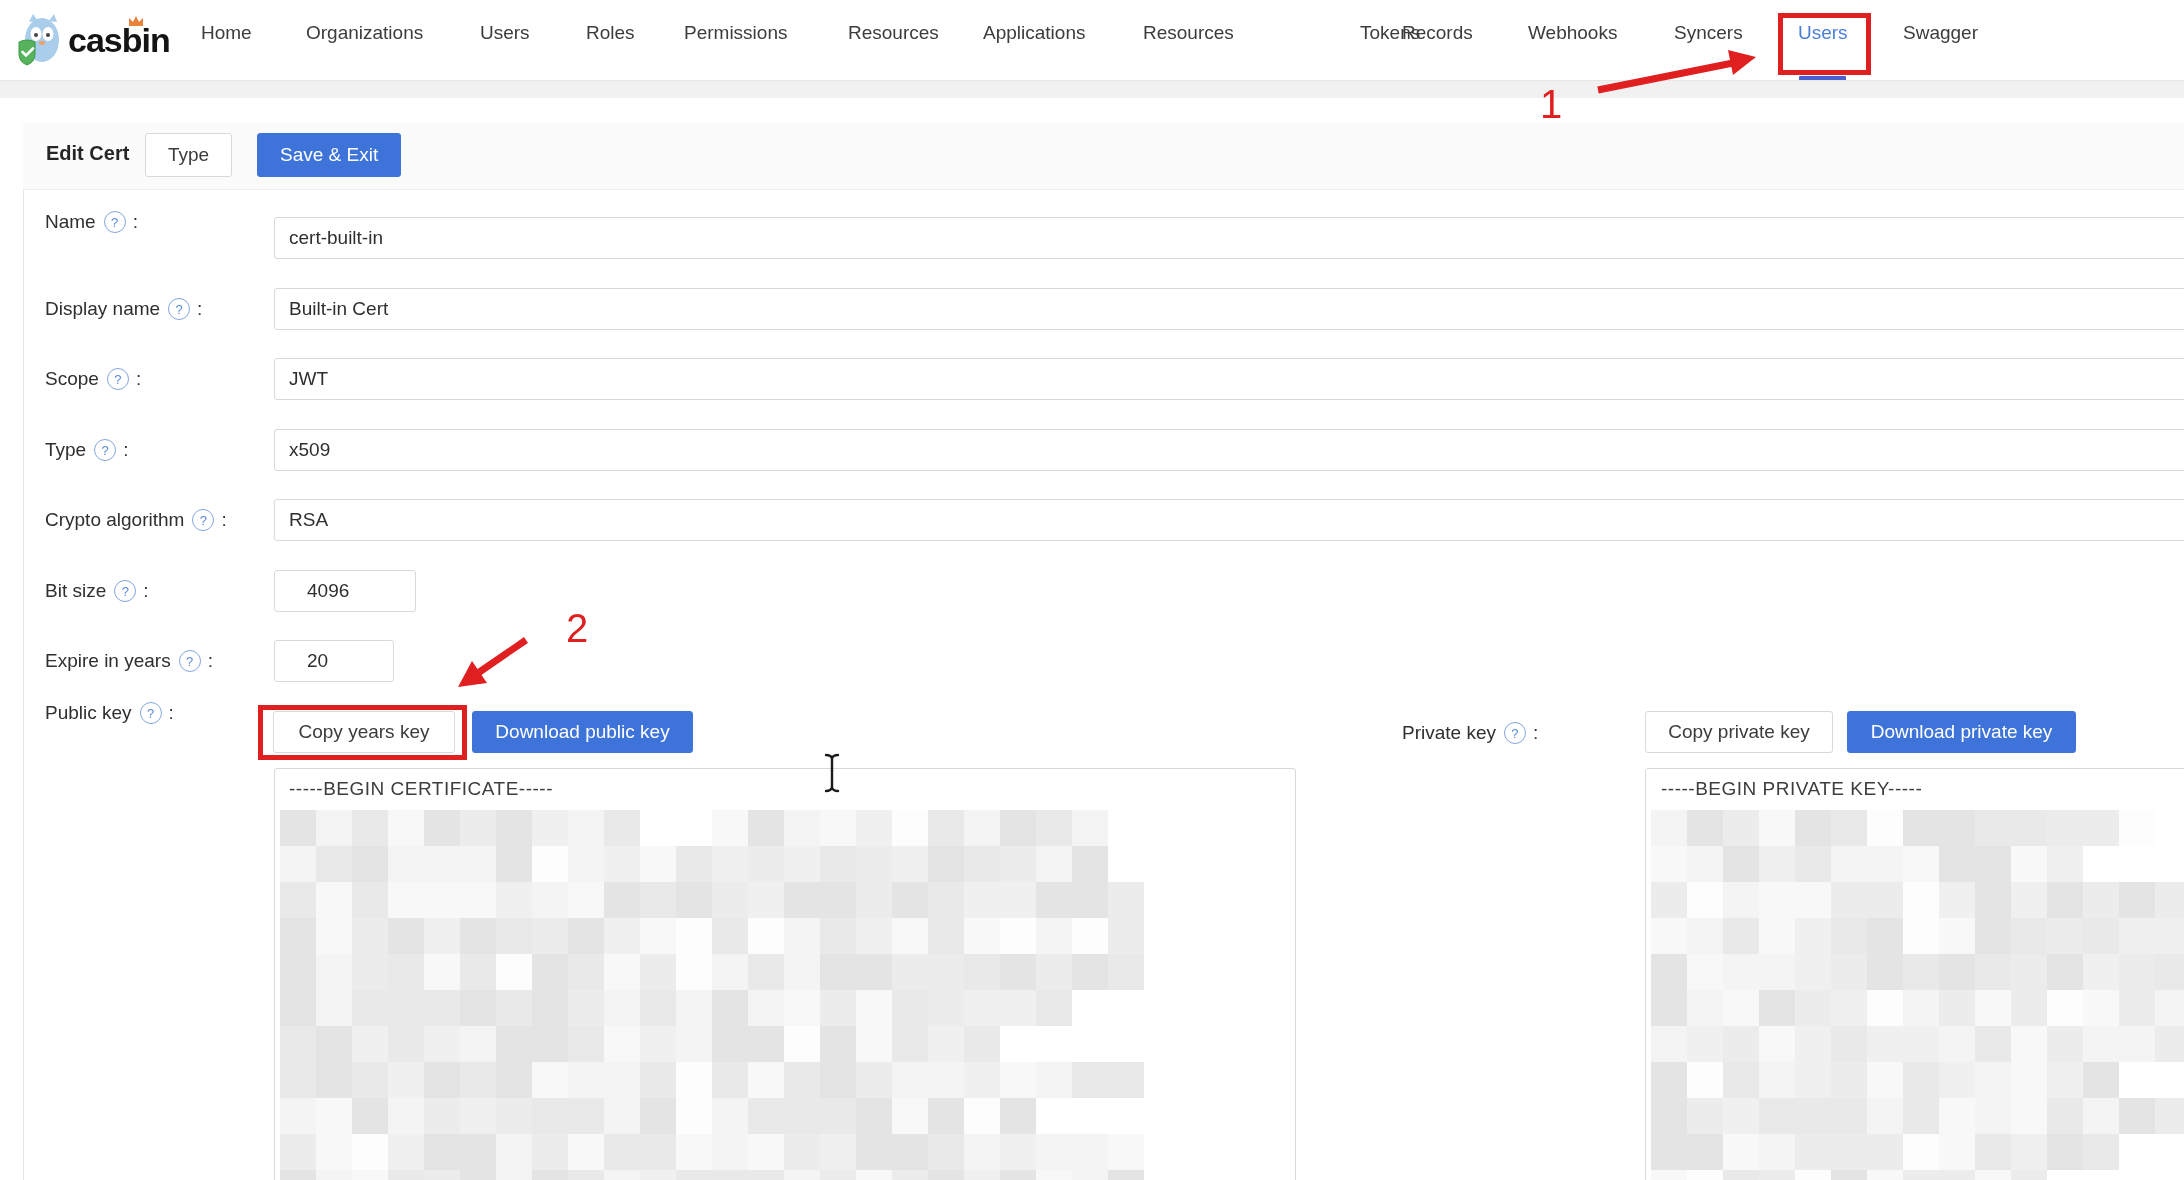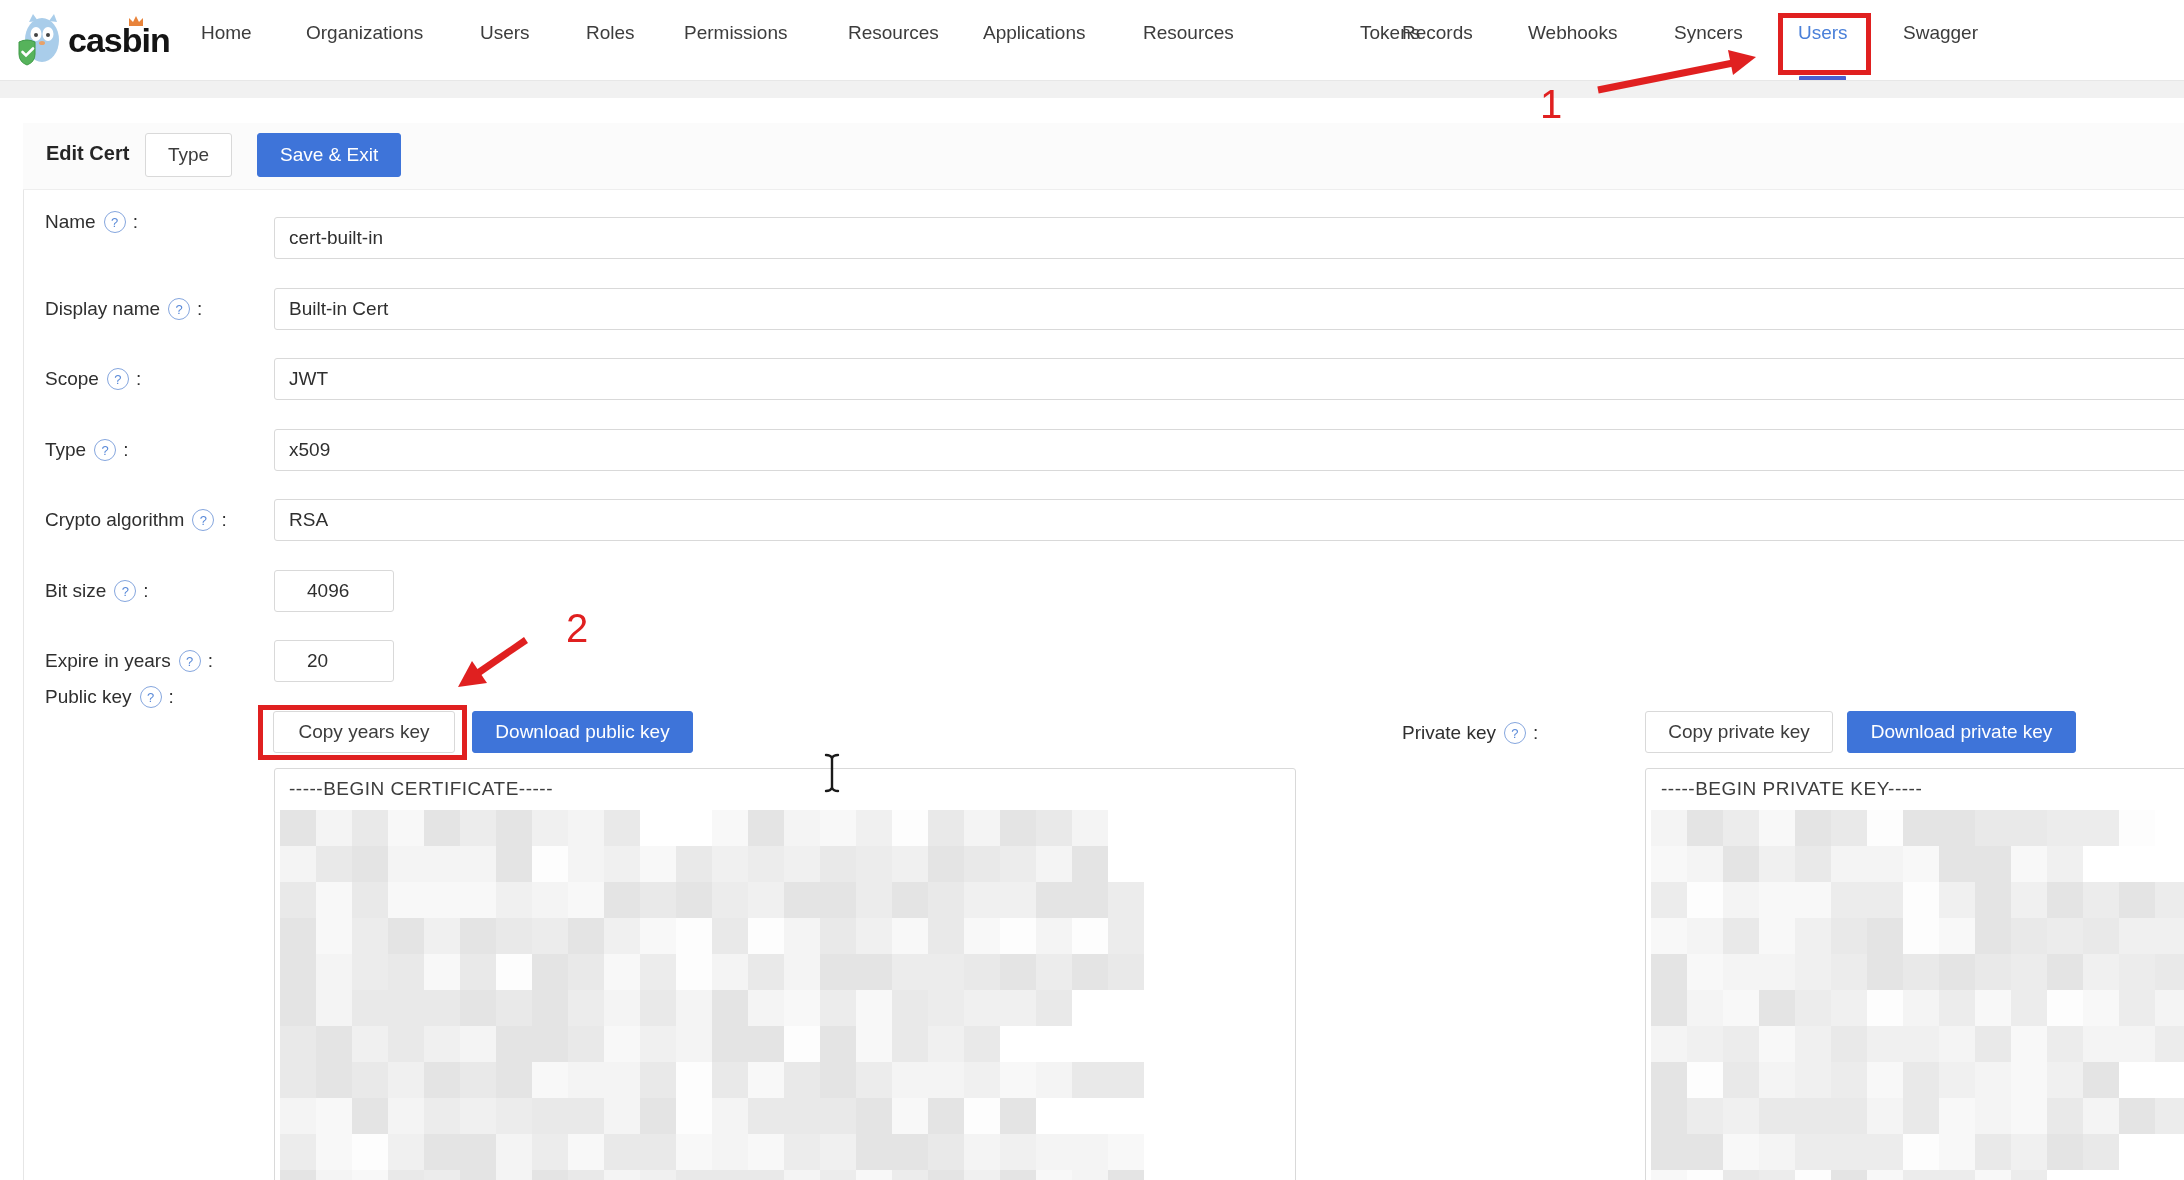--- a/index.html
+++ b/index.html
@@ -127,30 +127,30 @@
   <span class="help">?</span>
     <span class="colon">:</span>
 </div>
 <input class="tinput" style="left: 274px; top: 499px; width: 1920px;" readonly="" value="RSA">
 
 <div class="field-label" style="top:570px">
   <span>Bit size</span>
   <span class="help">?</span>
     <span class="colon">:</span>
 </div>
-<input class="tinput num" style="left: 274px; top: 570px; width: 120px;" readonly="" value="4096">
+<input class="tinput num" style="left: 274px; top: 570px; width: 142px;" readonly="" value="4096">
 
 <div class="field-label" style="top:640px">
   <span>Expire in years</span>
   <span class="help">?</span>
     <span class="colon">:</span>
 </div>
 <input class="tinput num" style="left: 274px; top: 640px; width: 120px;" readonly="" value="20">
 
-<div class="field-label" style="top:676px">
+<div class="field-label" style="top:692px">
   <span>Public key</span>
   <span class="help">?</span>
     <span class="colon">:</span>
 </div>
 <div class="btn btn-default" style="left:273px;top:711px;width:182px;height:42px;">
     <span>Copy years key</span>
   </div>
 <div class="btn btn-primary" style="left:472px;top:711px;width:221px;height:42px;">
     <span>Download public key</span>
   </div>

